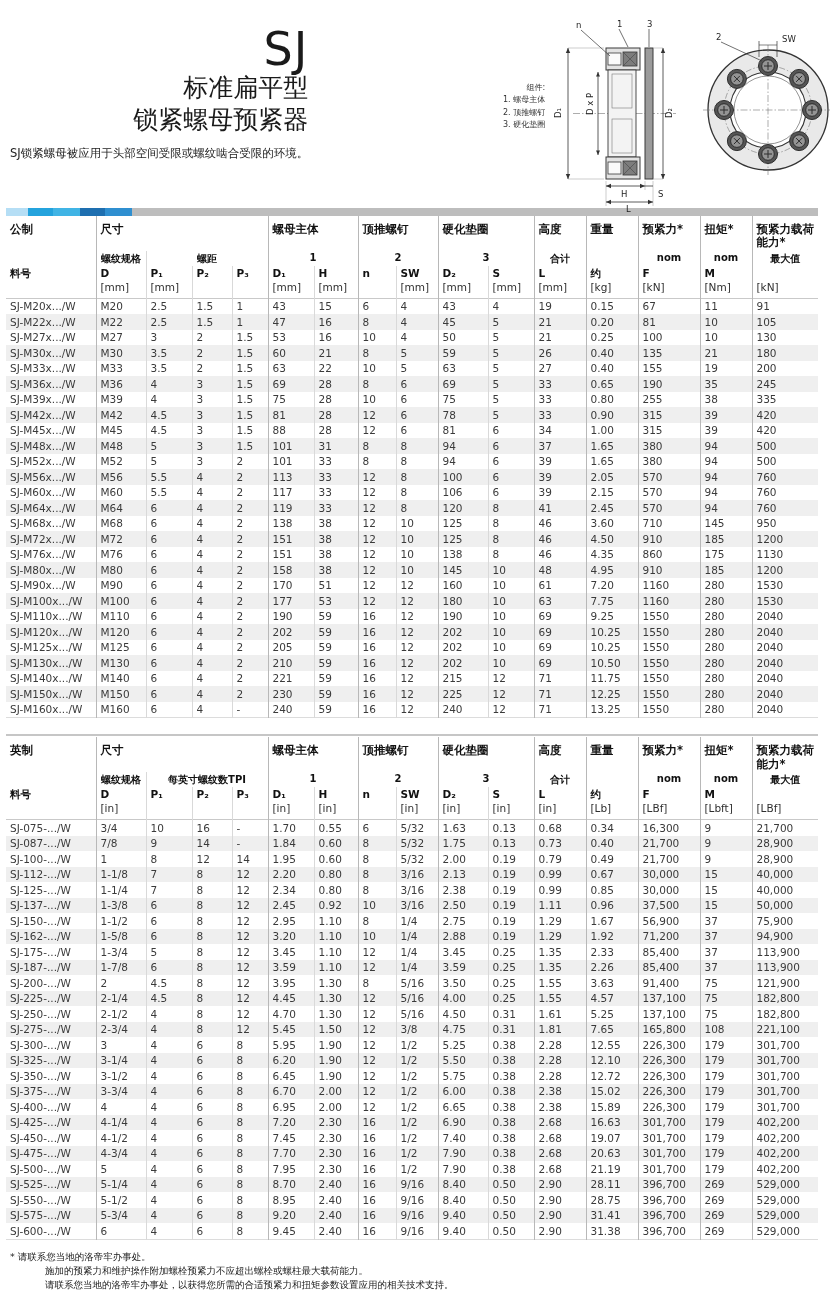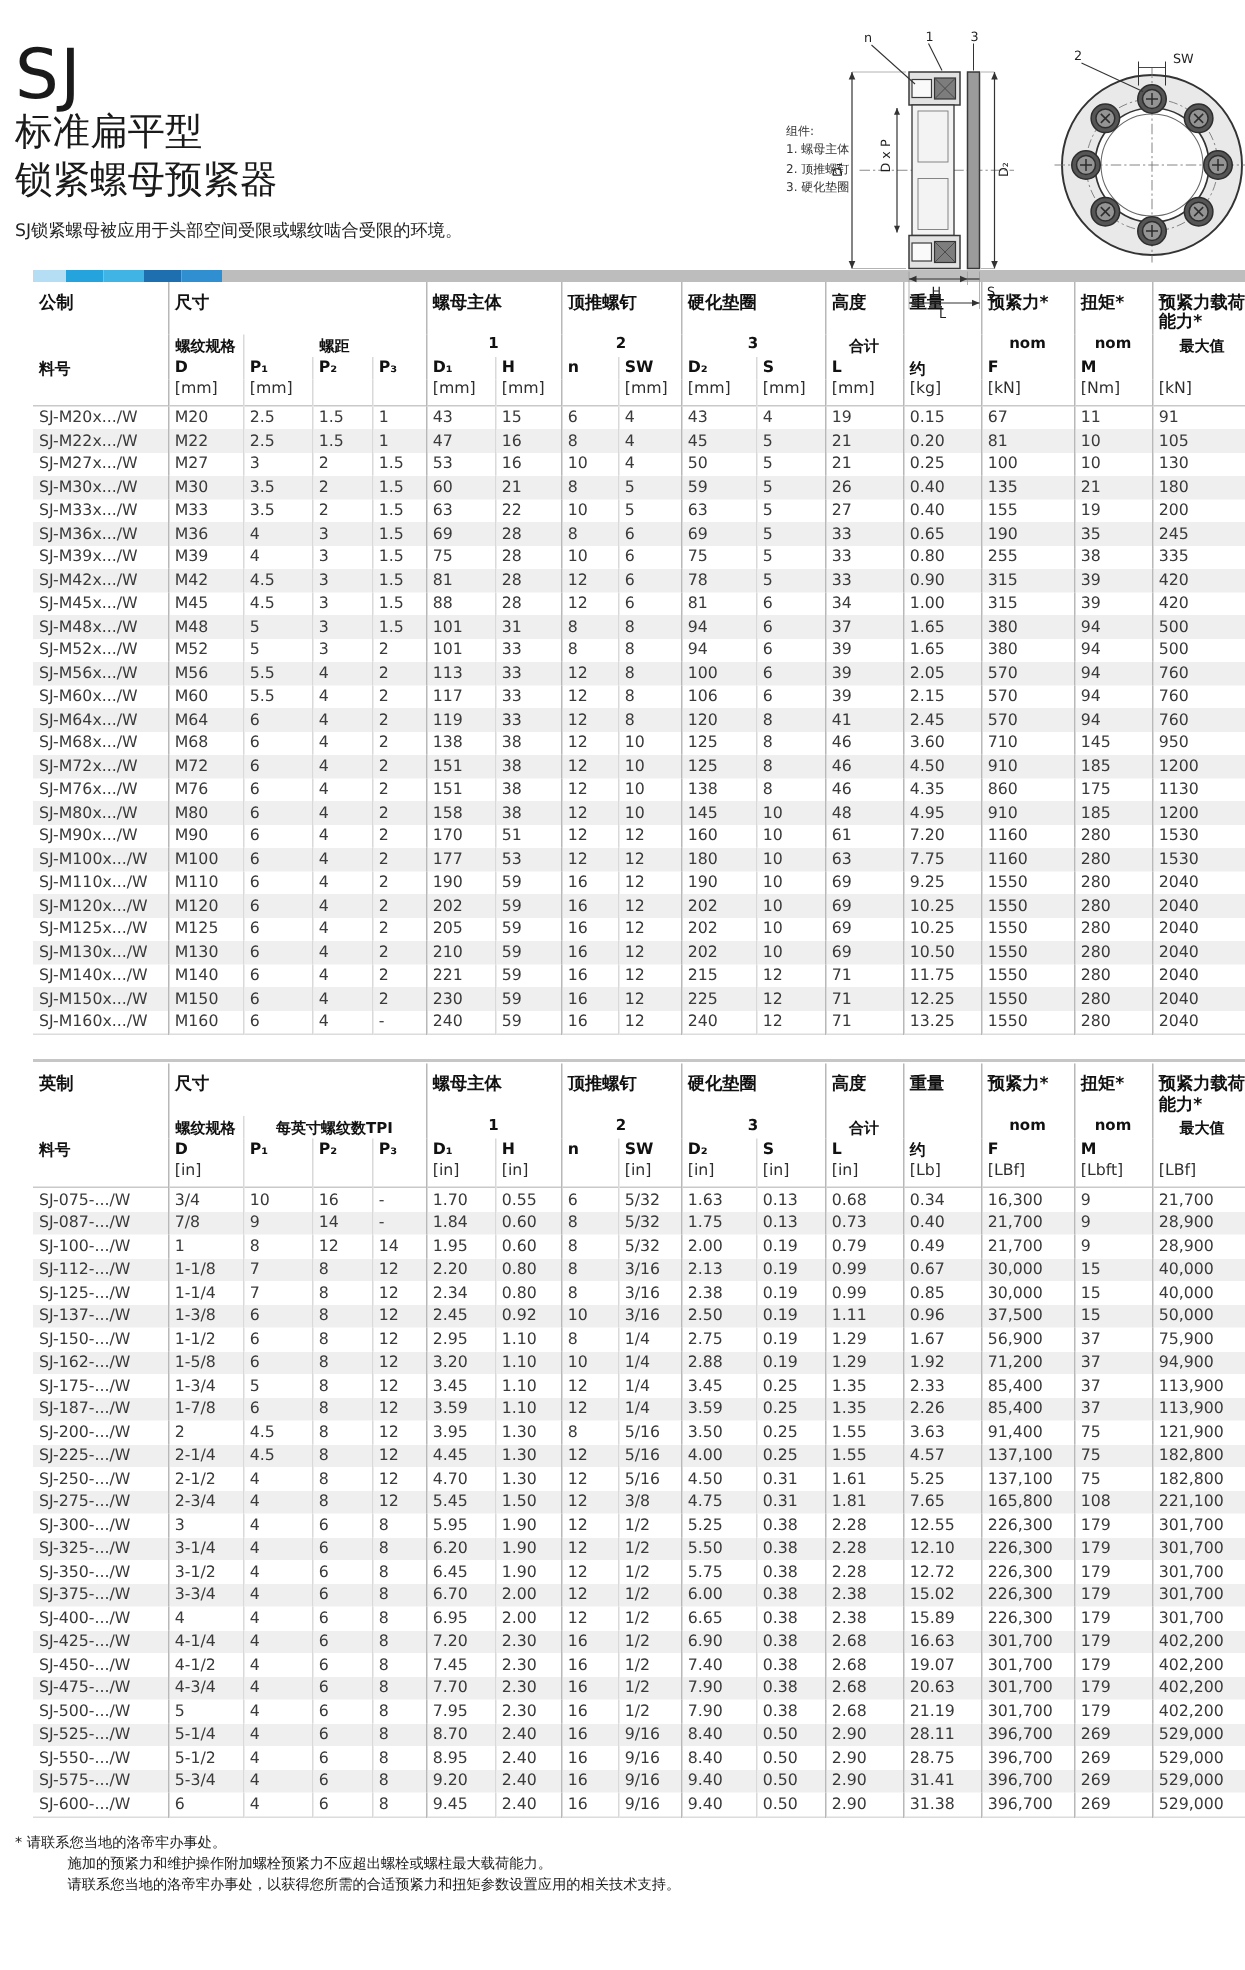--- a/index.html
+++ b/index.html
@@ -1,34 +1,34 @@
 <!DOCTYPE html>
 <html><head>
 <meta charset="utf-8">
 <title>SJ</title>
 <style>
   html,body{margin:0;padding:0;background:#fff;}
   body{font-family:"DejaVu Sans","Liberation Sans",sans-serif;color:#1a1a1a;}
   .page{position:relative;width:830px;height:1313px;overflow:hidden;background:#fff;}
 
   
-  .hero{position:relative;height:180px;}
+  .hero{position:relative;height:208px;text-align:right;}
   .title-block{position:absolute;left:10px;top:26px;}
   .series{font-size:46px;font-weight:400;line-height:1.0;letter-spacing:1px;margin:0;}
   .subtitle{font-size:25px;font-weight:400;line-height:1.28;margin:0;}
   .descr{font-size:11.5px;margin:10px 0 12px 0;color:#222;}
 
-  .legend{position:absolute;left:524px;top:82px;font-size:8px;line-height:1.55;color:#333;}
+  .legend{position:absolute;left:503px;top:82px;font-size:8px;line-height:1.55;color:#333;}
   .legend div{white-space:nowrap;}
   .svg-left{position:absolute;left:548px;top:18px;}
   .svg-right{position:absolute;left:698px;top:28px;}
   svg text{font-family:"DejaVu Sans","Liberation Sans",sans-serif;font-size:8.5px;fill:#1f1f1f;}
 
   
-  .tbl-section{margin-left:22px;}
+  .tbl-section{margin-left:6px;}
   .accent-bar{display:flex;height:8px;width:812px;}
   .accent-bar span{display:block;height:100%;}
   .imp-topline{width:812px;height:2px;background:#c6c6c6;margin-bottom:1px;}
 
   table{border-collapse:collapse;table-layout:fixed;width:812px;border-bottom:1px solid #dcdcdc;}
   th,td{border-left:1px solid #d9d9d9;padding:1.5px 4px;text-align:left;vertical-align:top;
         overflow:hidden;white-space:nowrap;}
   th:first-child,td:first-child{border-left:none;}
   th.gs,td.gs{border-left:1px solid #b8b8b8;}
   thead{border-bottom:1px solid #c9c9c9;}

